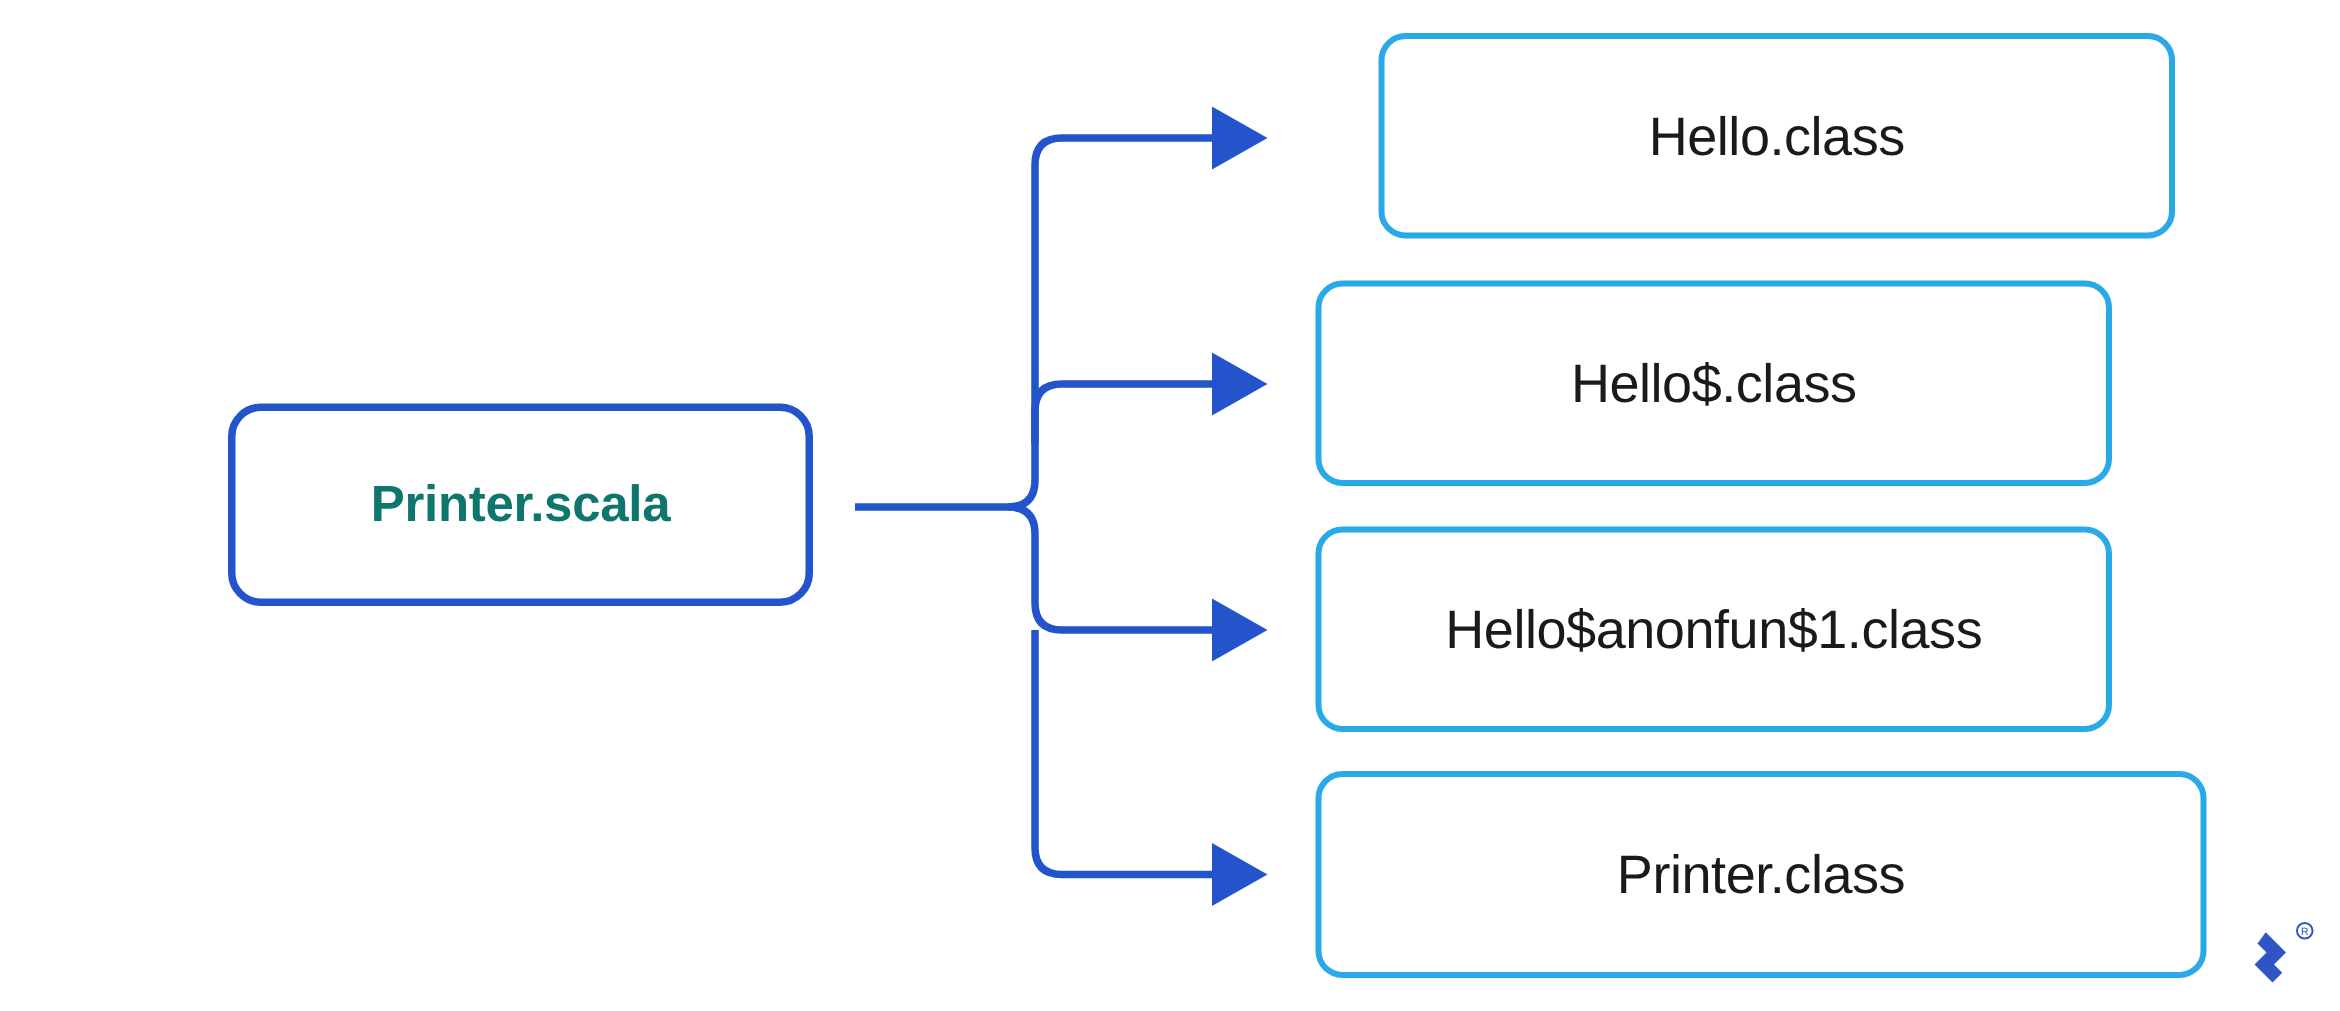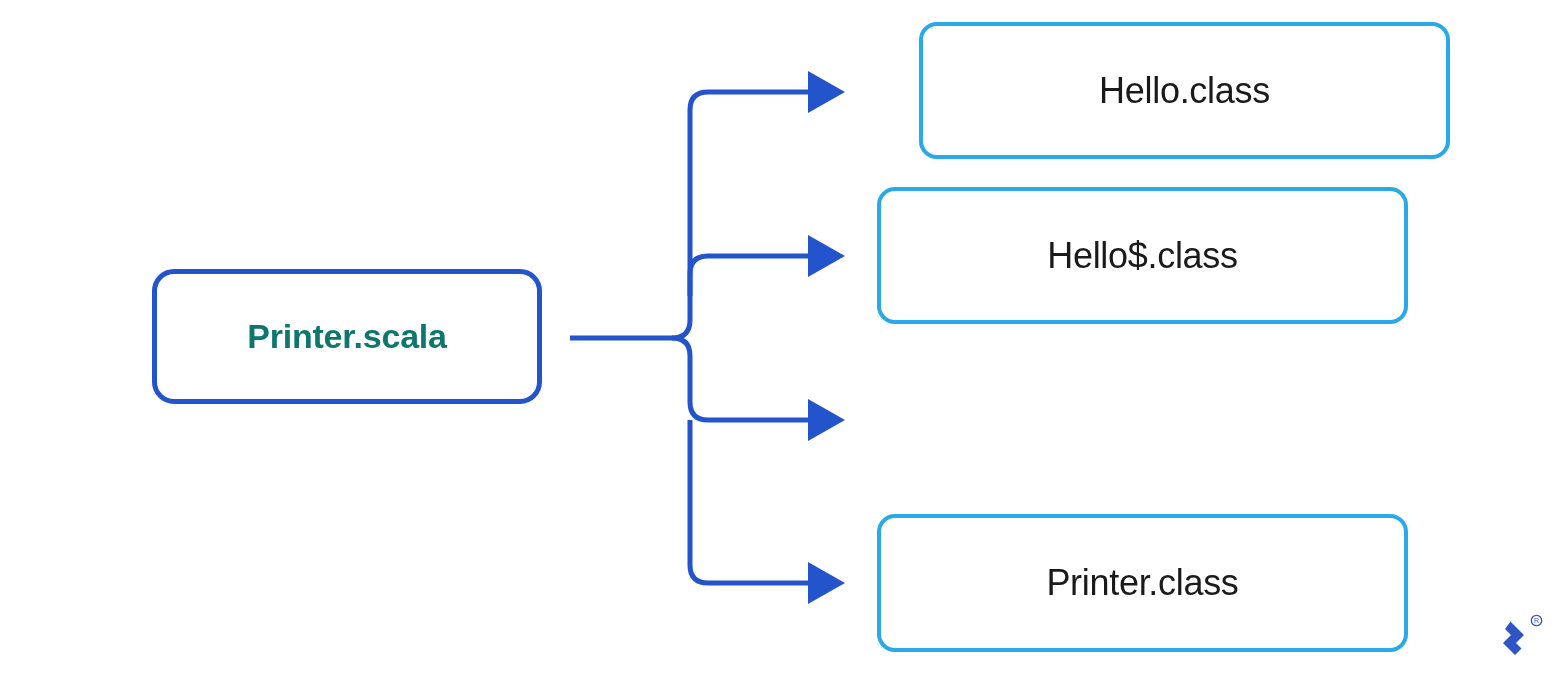--- a/index.html
+++ b/index.html
@@ -88,22 +88,25 @@
   </div>
 
   <div class="node-box output" style="left:877px; top:22px; width:531px; height:137px;margin-left:42px;">
     <span>Hello.class</span>
   </div>
 
   <div class="node-box output" style="left:877px; top:187px; width:531px; height:137px;">
     <span>Hello$.class</span>
   </div>
 
+  <div class="node-box output" style="left:877px; top:351px; width:531px; height:137px;">
+    <span>Hello$anonfun$1.class</span>
+  </div>
 
-  <div class="node-box output" style="left:877px; top:514px; width:531px; height:138px;">
+  <div class="node-box output" style="left:877px; top:514px; width:594px; height:138px;">
     <span>Printer.class</span>
   </div>
 
   <svg id="brand-logo" viewBox="0 0 60 48" xmlns="http://www.w3.org/2000/svg">
     <g fill="#2f55c4">
       <path d="M 24.5 7.5 L 38.0 21.0 L 30.0 29.0 L 35.5 34.5 L 29.0 41.0 L 17.0 29.0 L 25.0 21.0 L 19.0 15.0 Z"></path>
       <g>
         <circle cx="50.5" cy="6.5" r="5.2" fill="none" stroke="#2f55c4" stroke-width="1.3"></circle>
         <text x="50.5" y="9.1" font-family="'Liberation Sans', sans-serif" font-size="7" text-anchor="middle" fill="#2f55c4">R</text>
       </g>

